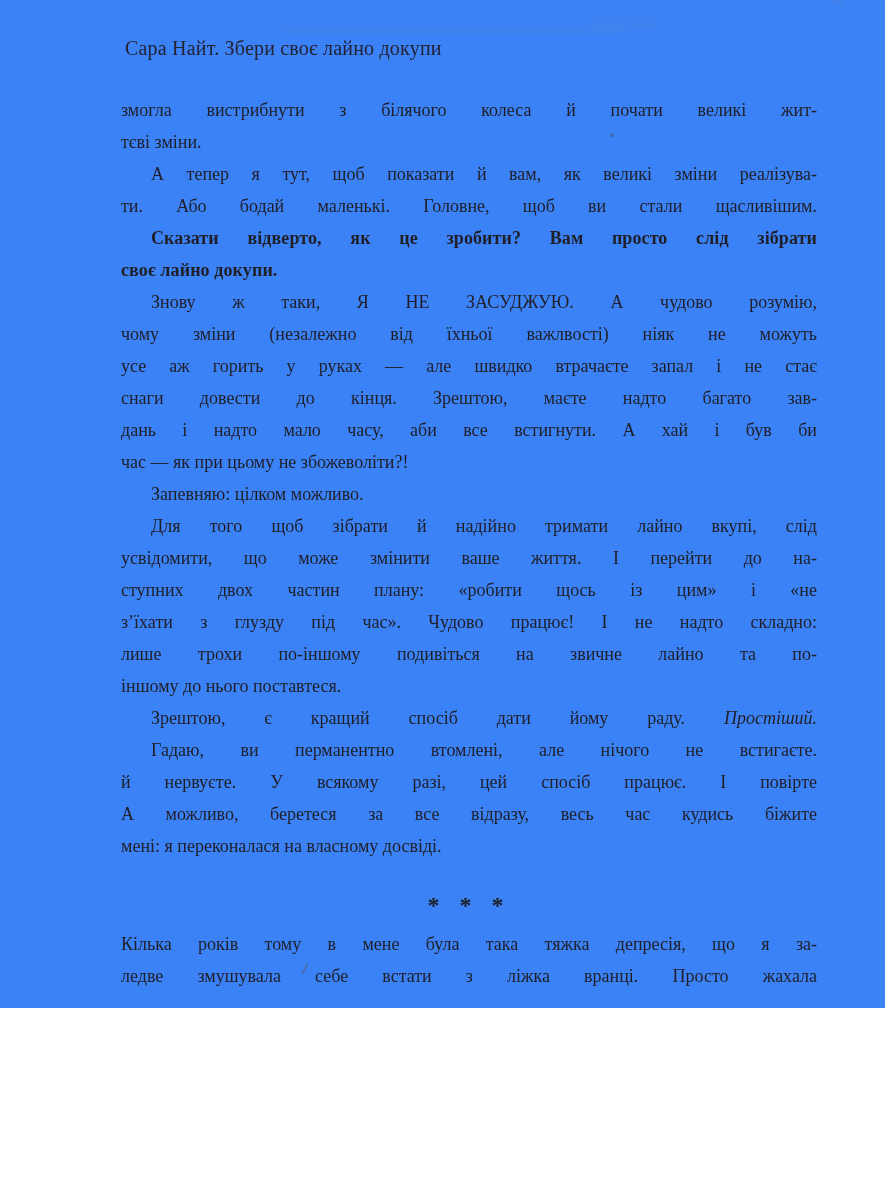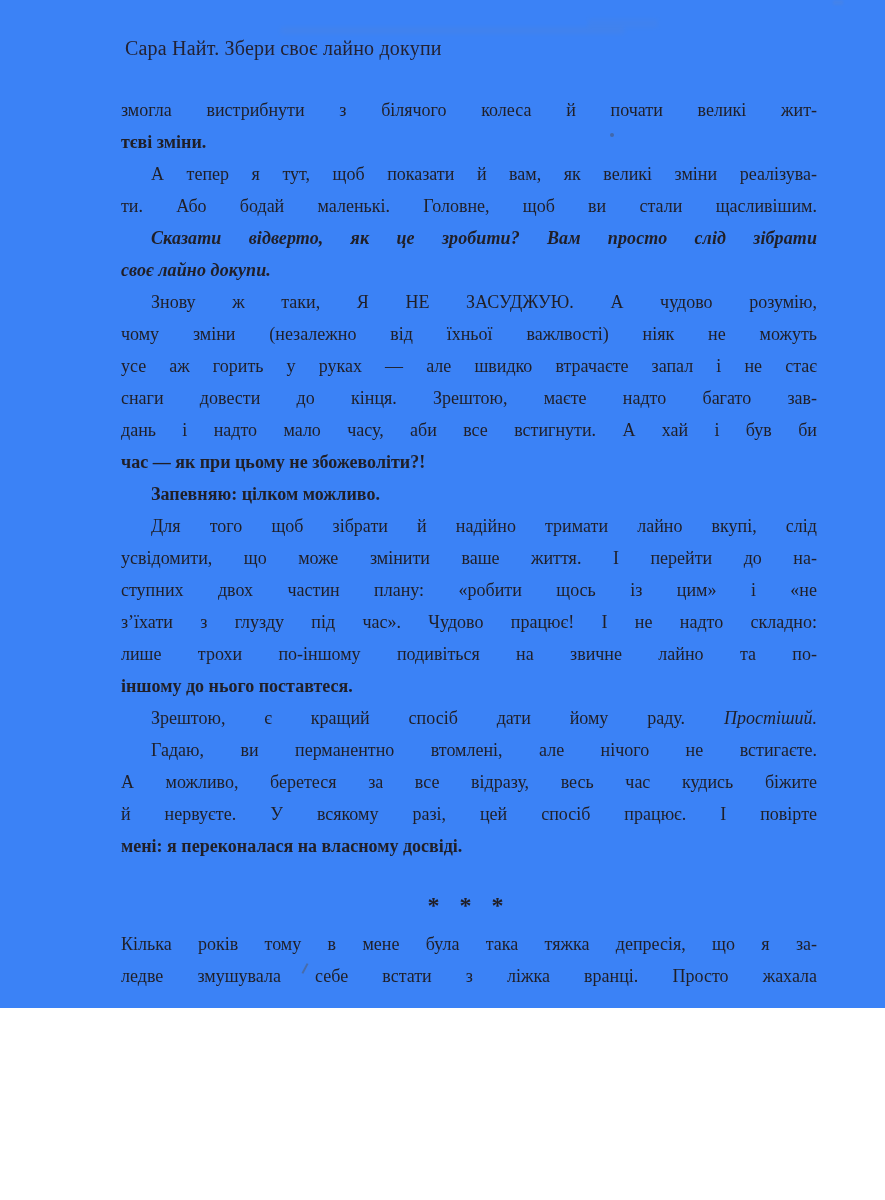--- a/index.html
+++ b/index.html
@@ -29,23 +29,23 @@
   }
   .para { margin: 0; }
   .line {
     height: 32px;
     line-height: 32px;
     font-size: 18px;
     white-space: nowrap;
     text-align: justify;
     text-align-last: justify;
   }
-  .line.para-last { text-align-last: left; font-weight: bold; }
+  .line.para-last { text-align-last: left; }
   .para.indent .line:first-child { text-indent: 30px; }
-  .para.bold .line { font-weight: 700; letter-spacing: 0.1px; font-style: italic; }
+  .para.bold .line { font-weight: 700; letter-spacing: 0.1px; }
   .it { font-style: italic; }
   .separator {
     height: 32px;
     line-height: 32px;
     margin-top: 22px;
     text-align: center;
     text-align-last: center;
     font-size: 24px;
     font-weight: 700;
     letter-spacing: 7px;
@@ -109,22 +109,22 @@
         <div class="line"><span>ступних двох частин плану: «робити щось із цим» і «не</span></div>
         <div class="line"><span>з’їхати з глузду під час». Чудово працює! І не надто складно:</span></div>
         <div class="line"><span>лише трохи по-іншому подивіться на звичне лайно та по-</span></div>
         <div class="line para-last"><span>іншому до нього поставтеся.</span></div>
       </div>
       <div class="para indent">
         <div class="line"><span>Зрештою, є кращий спосіб дати йому раду. </span><span class="it">Простіший.</span></div>
       </div>
       <div class="para indent">
         <div class="line"><span>Гадаю, ви перманентно втомлені, але нічого не встигаєте.</span></div>
+        <div class="line"><span>й нервуєте. У всякому разі, цей спосіб працює. І повірте</span></div>
         <div class="line"><span>А можливо, беретеся за все відразу, весь час кудись біжите</span></div>
-        <div class="line"><span>й нервуєте. У всякому разі, цей спосіб працює. І повірте</span></div>
         <div class="line para-last"><span>мені: я переконалася на власному досвіді.</span></div>
       </div>
       <div class="separator"><span>* * *</span></div>
       <div class="para after-sep">
         <div class="line"><span>Кілька років тому в мене була така тяжка депресія, що я за-</span></div>
         <div class="line"><span>ледве змушувала себе встати з ліжка вранці. Просто жахала</span></div>
       </div>
     </div>
 
   <div class="page-number">10</div>

